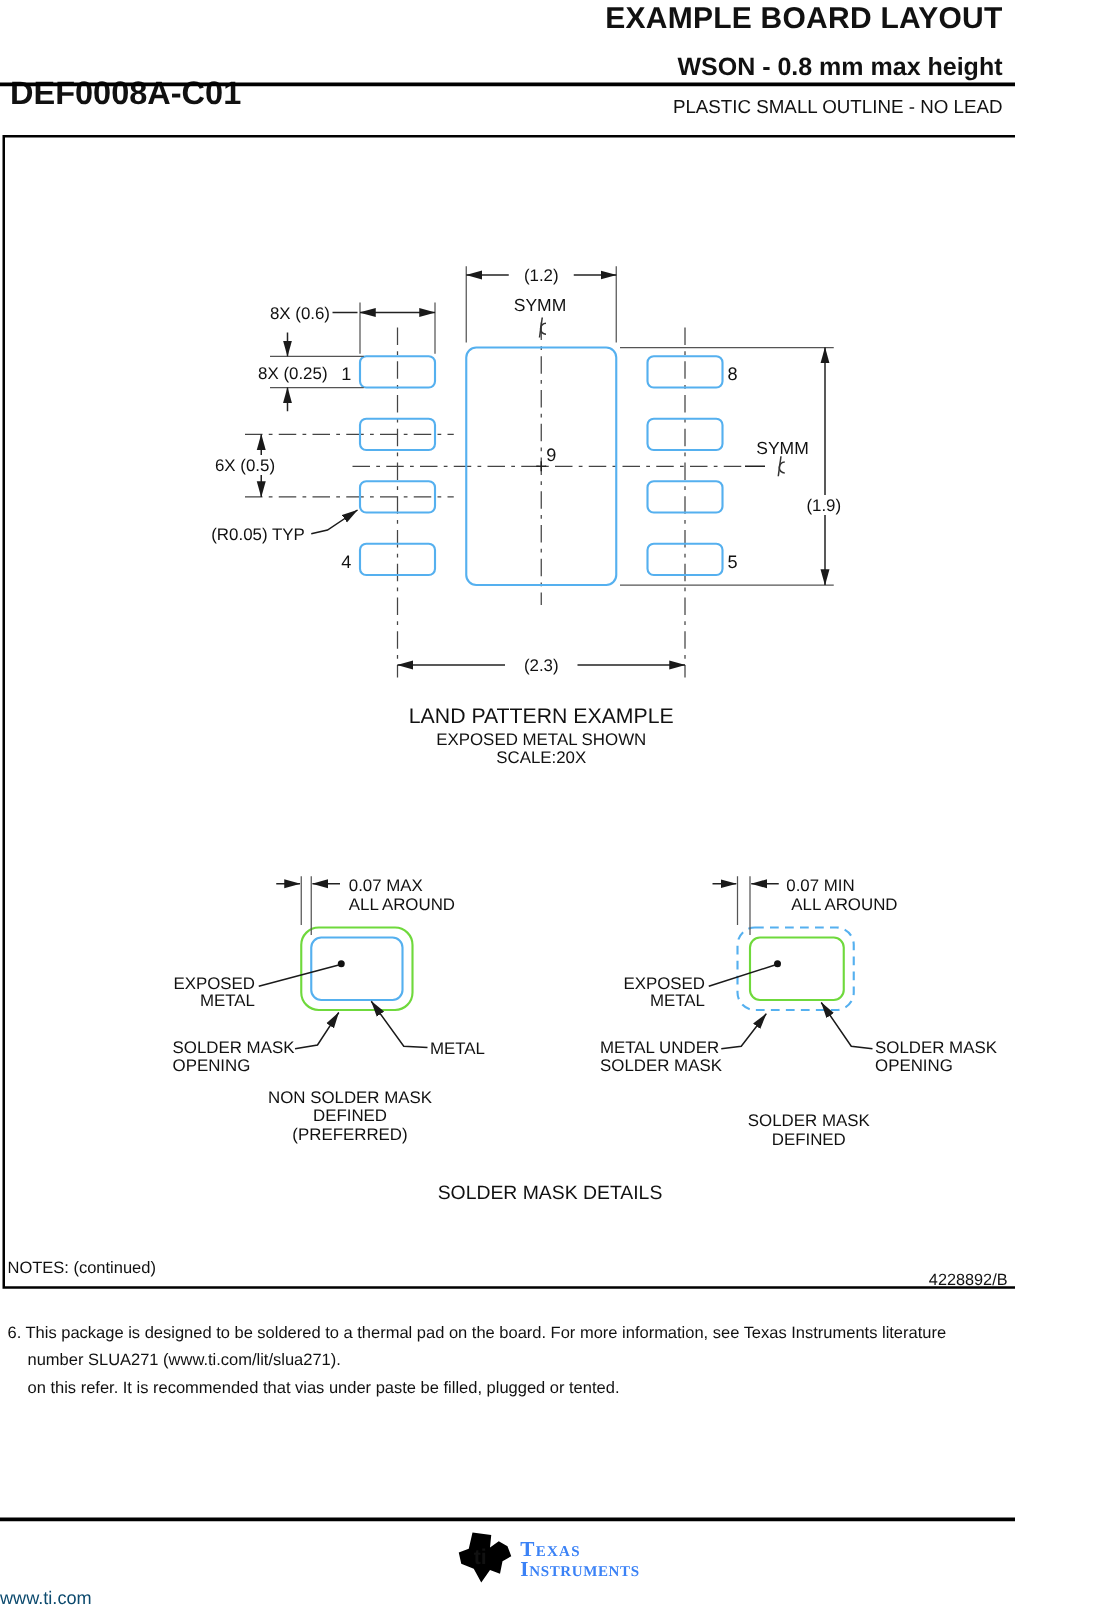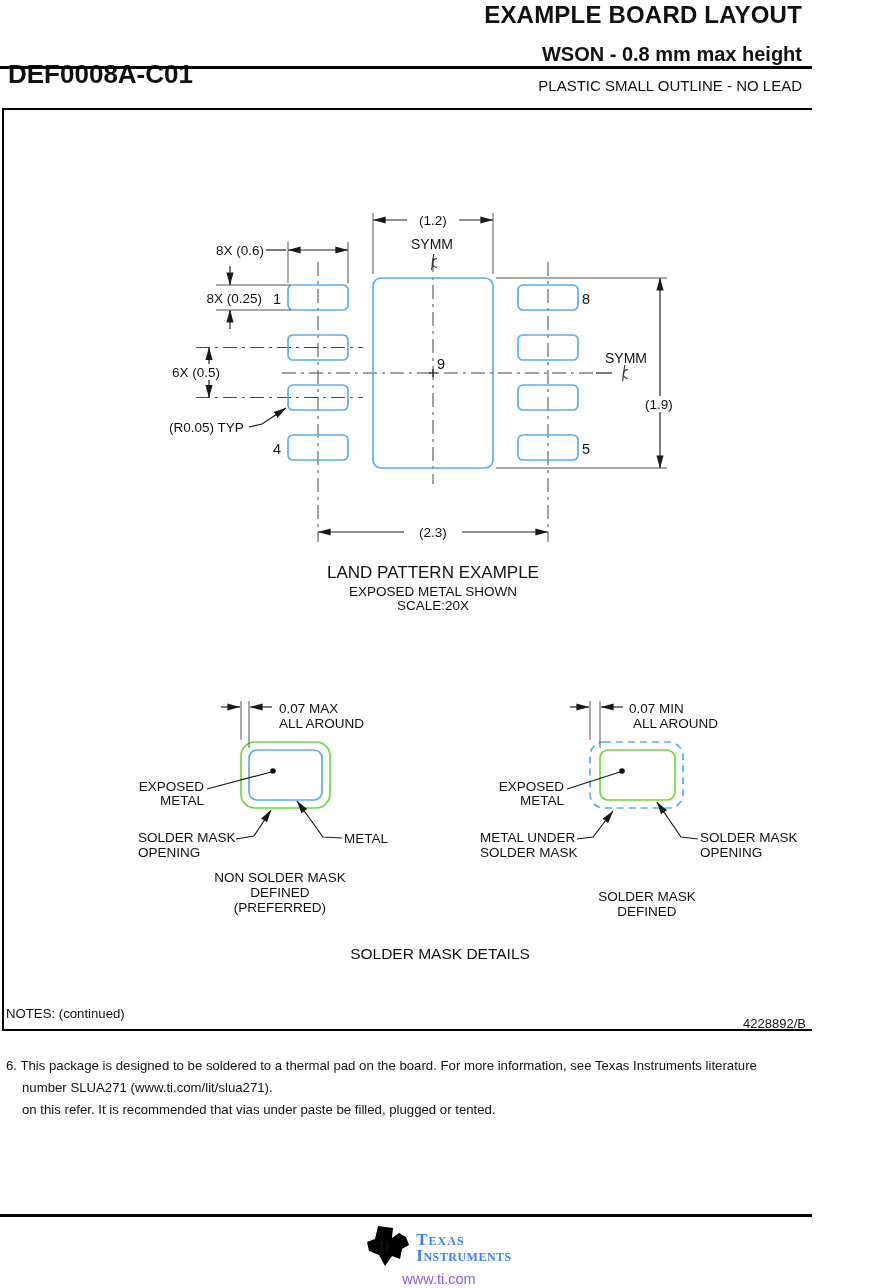--- a/index.html
+++ b/index.html
@@ -31,21 +31,21 @@
   .notes{position:absolute;top:1006px;left:6px;right:6px;font-size:13.2px;line-height:16px;}
   .note-lines{margin-top:33px;}
   .note-line{line-height:22px;white-space:nowrap;}
   .note-line.indent{padding-left:16px;}
   
   .f-rule{position:absolute;top:1214px;left:0;width:878px;height:3px;background:#000;}
   .f-logo{position:absolute;top:1225px;left:0;width:878px;display:flex;justify-content:center;align-items:flex-start;gap:6px;}
   .f-words{padding-top:7px;font-family:"Liberation Serif",serif;font-weight:bold;color:#3b82f6;}
   .f-w1{font-size:17px;letter-spacing:1px;line-height:15px;font-variant-caps:small-caps;}
   .f-w2{font-size:17px;letter-spacing:.5px;line-height:17px;font-variant-caps:small-caps;}
-  .f-url{position:absolute;top:1271px;left:0;width:878px;text-align:center;font-size:14.5px;color:#8b5cf6;}
+  .f-url{position:absolute;top:1271px;left:0;width:878px;text-align:left;font-size:14.5px;color:#0c4a6e;}
 </style>
 </head>
 <body>
 
 <div class="page">
 
   <div class="h-title">EXAMPLE BOARD LAYOUT</div>
   <div class="h-part">DEF0008A-C01</div>
   <div class="h-pkg">WSON - 0.8 mm max height</div>
   <div class="h-rule"></div>

